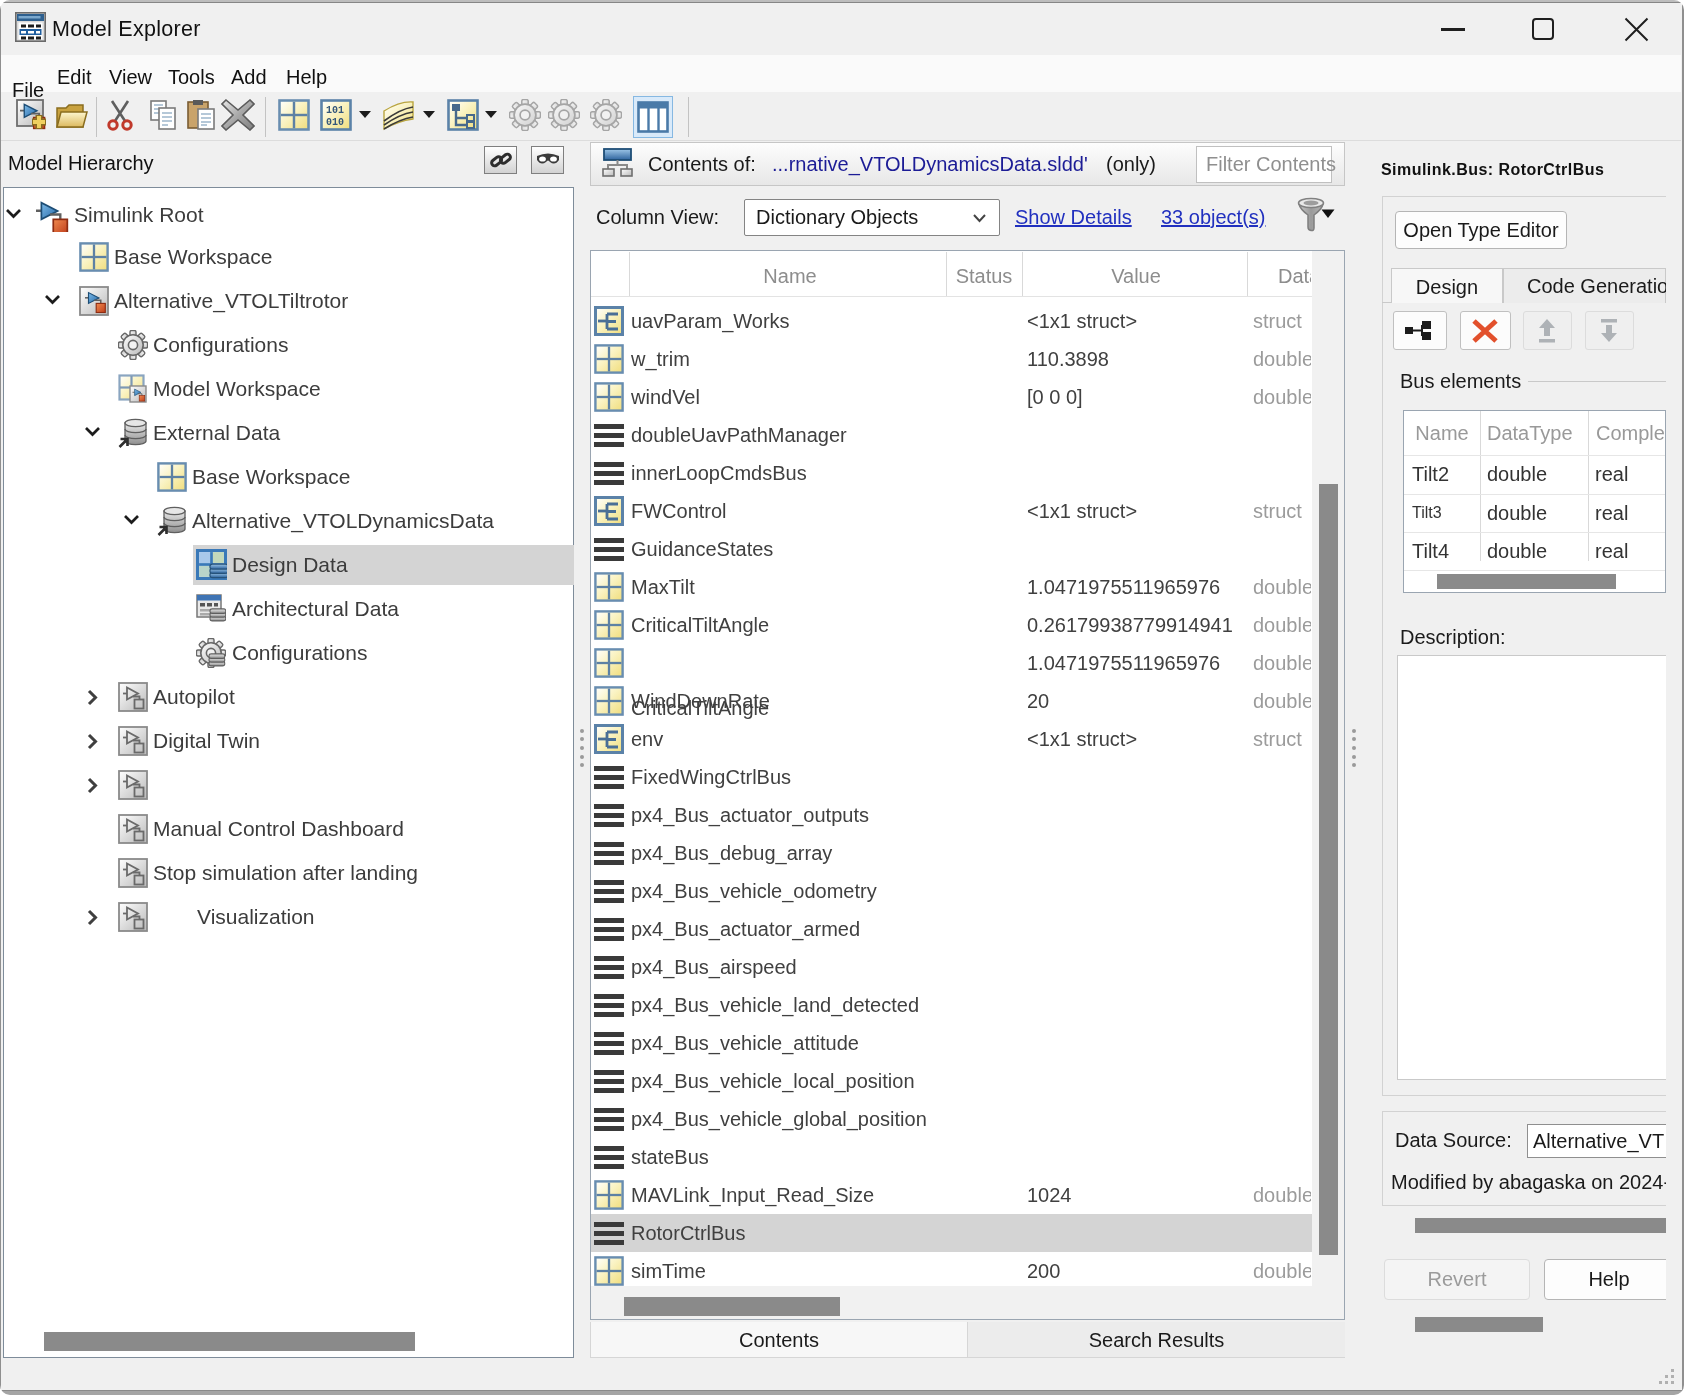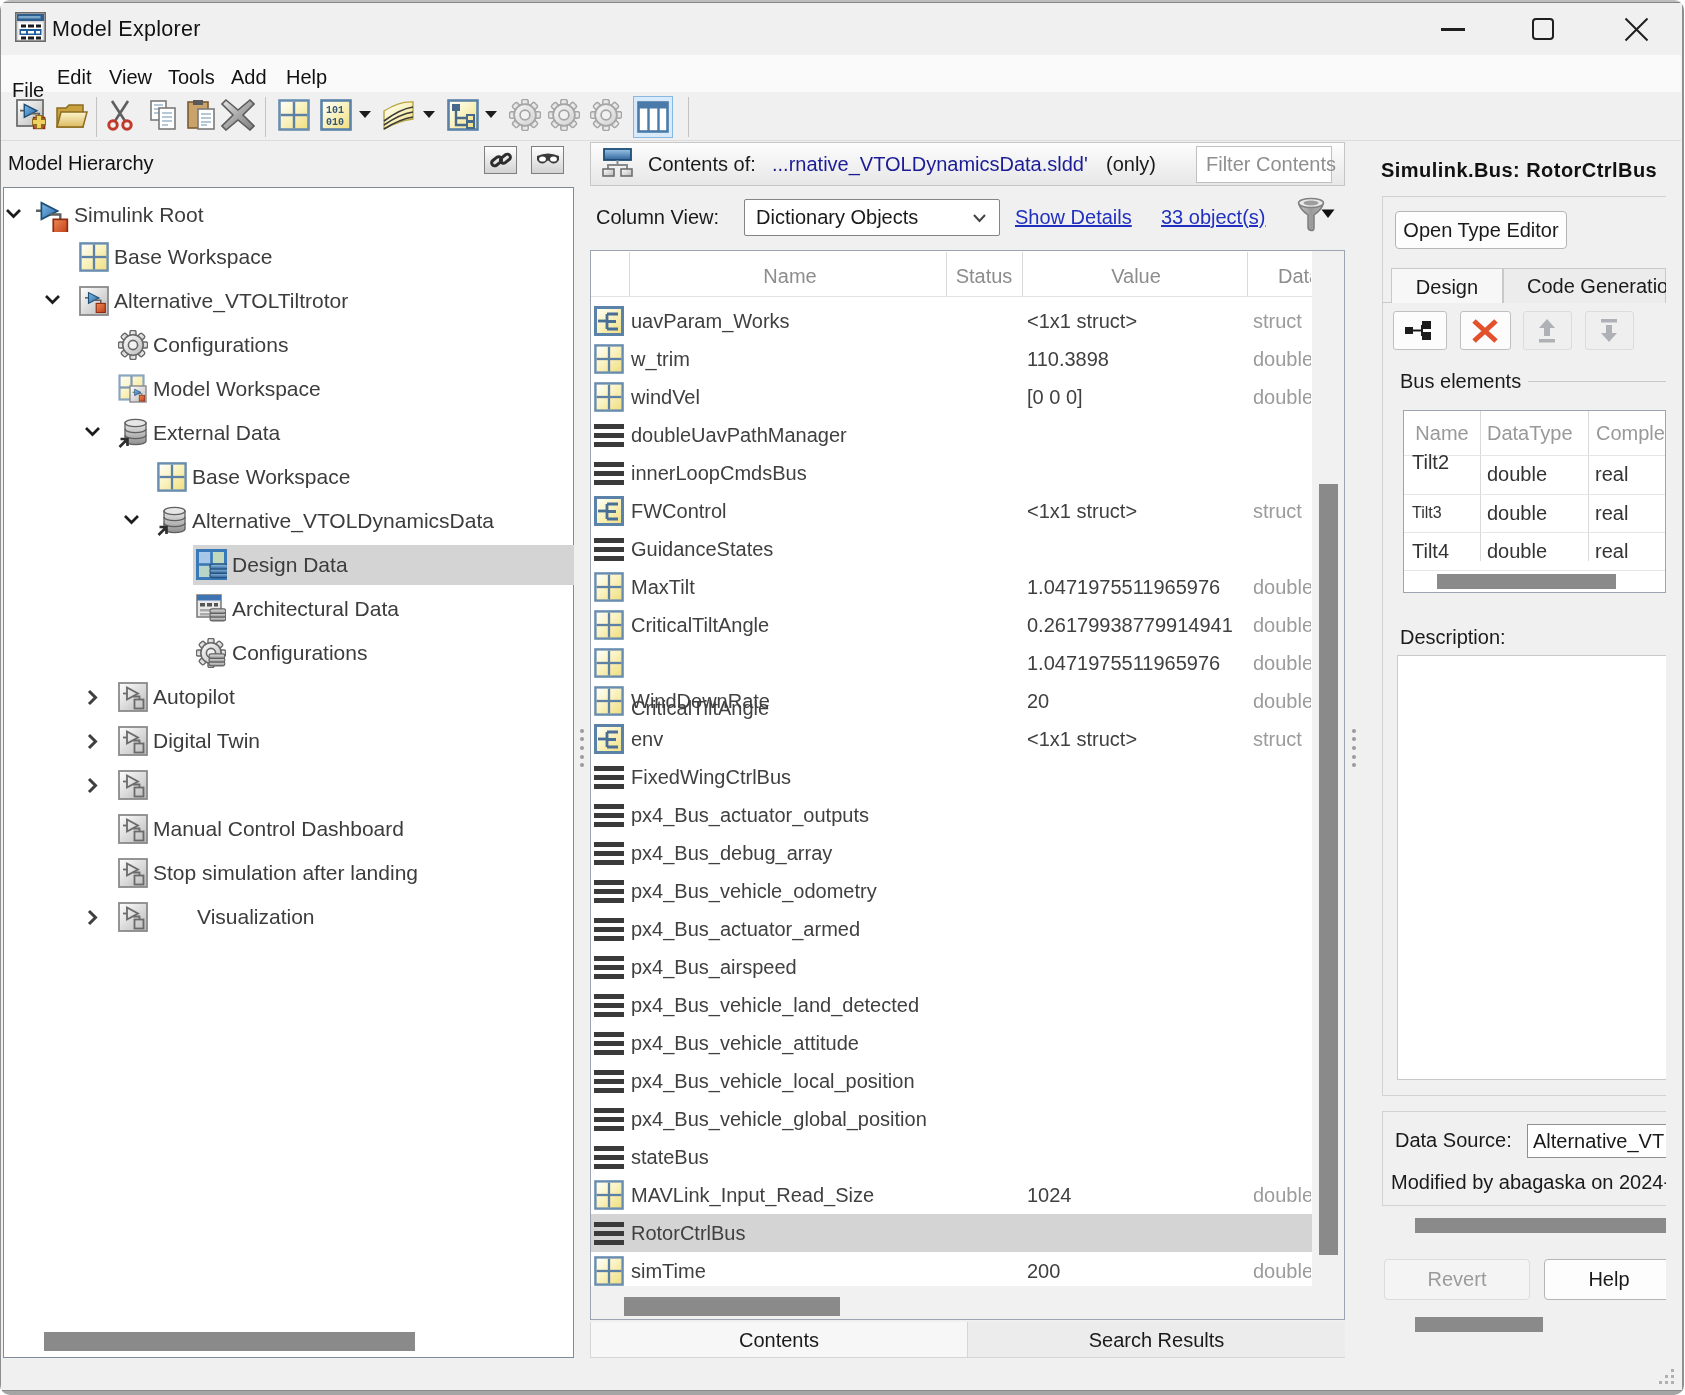--- a/index.html
+++ b/index.html
@@ -796,21 +796,21 @@
 <div class="abs" style="left:580px;top:729px;width:4px;height:4px;background:#9a9a9a;border-radius:50%;"></div>
 <div class="abs" style="left:580px;top:737px;width:4px;height:4px;background:#9a9a9a;border-radius:50%;"></div>
 <div class="abs" style="left:580px;top:746px;width:4px;height:4px;background:#9a9a9a;border-radius:50%;"></div>
 <div class="abs" style="left:580px;top:755px;width:4px;height:4px;background:#9a9a9a;border-radius:50%;"></div>
 <div class="abs" style="left:580px;top:763px;width:4px;height:4px;background:#9a9a9a;border-radius:50%;"></div>
 <div class="abs" style="left:1352px;top:729px;width:4px;height:4px;background:#9a9a9a;border-radius:50%;"></div>
 <div class="abs" style="left:1352px;top:737px;width:4px;height:4px;background:#9a9a9a;border-radius:50%;"></div>
 <div class="abs" style="left:1352px;top:746px;width:4px;height:4px;background:#9a9a9a;border-radius:50%;"></div>
 <div class="abs" style="left:1352px;top:755px;width:4px;height:4px;background:#9a9a9a;border-radius:50%;"></div>
 <div class="abs" style="left:1352px;top:763px;width:4px;height:4px;background:#9a9a9a;border-radius:50%;"></div>
-<div class="abs" style="left:1381px;top:155px;width:290px;height:30px;line-height:30px;font-size:20px;font-weight:bold;letter-spacing:0.45px;color:#111;">Simulink.Bus: RotorCtrlBus</div>
+<div class="abs" style="left:1381px;top:155px;width:290px;height:30px;line-height:30px;font-size:16px;font-weight:bold;letter-spacing:0.45px;color:#111;">Simulink.Bus: RotorCtrlBus</div>
 <div class="abs" style="left:1382px;top:196px;width:298px;height:900px;border:1px solid #d2d2d2;"></div>
 <div class="abs" style="left:1395px;top:211px;width:172px;height:38px;background:#fdfdfd;border:1px solid #b5b5b5;border-radius:4px;"></div>
 <div class="abs" style="left:1395px;top:215px;width:172px;height:30px;line-height:30px;font-size:20px;color:#1a1a1a;text-align:center;">Open Type Editor</div>
 <div class="abs" style="left:1382px;top:302px;width:284px;height:1px;background:#c9c9c9;"></div>
 <div class="abs" style="left:1503px;top:268px;width:163px;height:35px;background:#ececec;border:1px solid #c9c9c9;border-bottom:none;"></div>
 <div class="abs" style="left:1527px;top:271px;width:150px;height:30px;line-height:30px;font-size:20px;color:#1a1a1a;">Code Generation</div>
 <div class="abs" style="left:1391px;top:268px;width:112px;height:35px;background:#f7f7f7;border:1px solid #c9c9c9;border-bottom:none;"></div>
 <div class="abs" style="left:1391px;top:271px;width:112px;height:32px;line-height:32px;font-size:20px;color:#1a1a1a;text-align:center;">Design</div>
 <div class="abs" style="left:1393px;top:311px;width:54px;height:39px;background:#fcfcfc;border:1px solid #c0c0c0;border-radius:3px;"></div>
 <div class="abs" style="left:1405px;top:321px;width:30px;height:19px;">
@@ -844,21 +844,21 @@
     </div>
 <div class="abs" style="left:1400px;top:366px;width:130px;height:30px;line-height:30px;font-size:20px;color:#1a1a1a;">Bus elements</div>
 <div class="abs" style="left:1528px;top:381px;width:138px;height:1px;background:#c9c9c9;"></div>
 <div class="abs" style="left:1403px;top:410px;width:263px;height:183px;background:#fff;border:1px solid #9aa5b1;"></div>
 <div class="abs" style="left:1410px;top:415px;width:64px;height:36px;line-height:36px;font-size:20px;color:#999;text-align:center;">Name</div>
 <div class="abs" style="left:1487px;top:415px;width:94px;height:36px;line-height:36px;font-size:20px;color:#999;">DataType</div>
 <div class="abs" style="left:1596px;top:415px;width:80px;height:36px;line-height:36px;font-size:20px;color:#999;">Comple</div>
 <div class="abs" style="left:1480px;top:411px;width:1px;height:150px;background:#d9d9d9;"></div>
 <div class="abs" style="left:1588px;top:411px;width:1px;height:150px;background:#d9d9d9;"></div>
 <div class="abs" style="left:1404px;top:455px;width:261px;height:1px;background:#e6e6e6;"></div>
-<div class="abs" style="left:1412px;top:447px;width:64px;height:30px;line-height:30px;font-size:20px;color:#333;">Tilt2</div>
+<div class="abs" style="left:1412px;top:459px;width:64px;height:30px;line-height:30px;font-size:20px;color:#333;">Tilt2</div>
 <div class="abs" style="left:1487px;top:459px;width:94px;height:30px;line-height:30px;font-size:20px;color:#333;">double</div>
 <div class="abs" style="left:1595px;top:459px;width:66px;height:30px;line-height:30px;font-size:20px;color:#333;">real</div>
 <div class="abs" style="left:1404px;top:494px;width:261px;height:1px;background:#e6e6e6;"></div>
 <div class="abs" style="left:1412px;top:498px;width:64px;height:30px;line-height:30px;font-size:16px;color:#333;">Tilt3</div>
 <div class="abs" style="left:1487px;top:498px;width:94px;height:30px;line-height:30px;font-size:20px;color:#333;">double</div>
 <div class="abs" style="left:1595px;top:498px;width:66px;height:30px;line-height:30px;font-size:20px;color:#333;">real</div>
 <div class="abs" style="left:1404px;top:532px;width:261px;height:1px;background:#e6e6e6;"></div>
 <div class="abs" style="left:1412px;top:536px;width:64px;height:30px;line-height:30px;font-size:20px;color:#333;">Tilt4</div>
 <div class="abs" style="left:1487px;top:536px;width:94px;height:30px;line-height:30px;font-size:20px;color:#333;">double</div>
 <div class="abs" style="left:1595px;top:536px;width:66px;height:30px;line-height:30px;font-size:20px;color:#333;">real</div>

